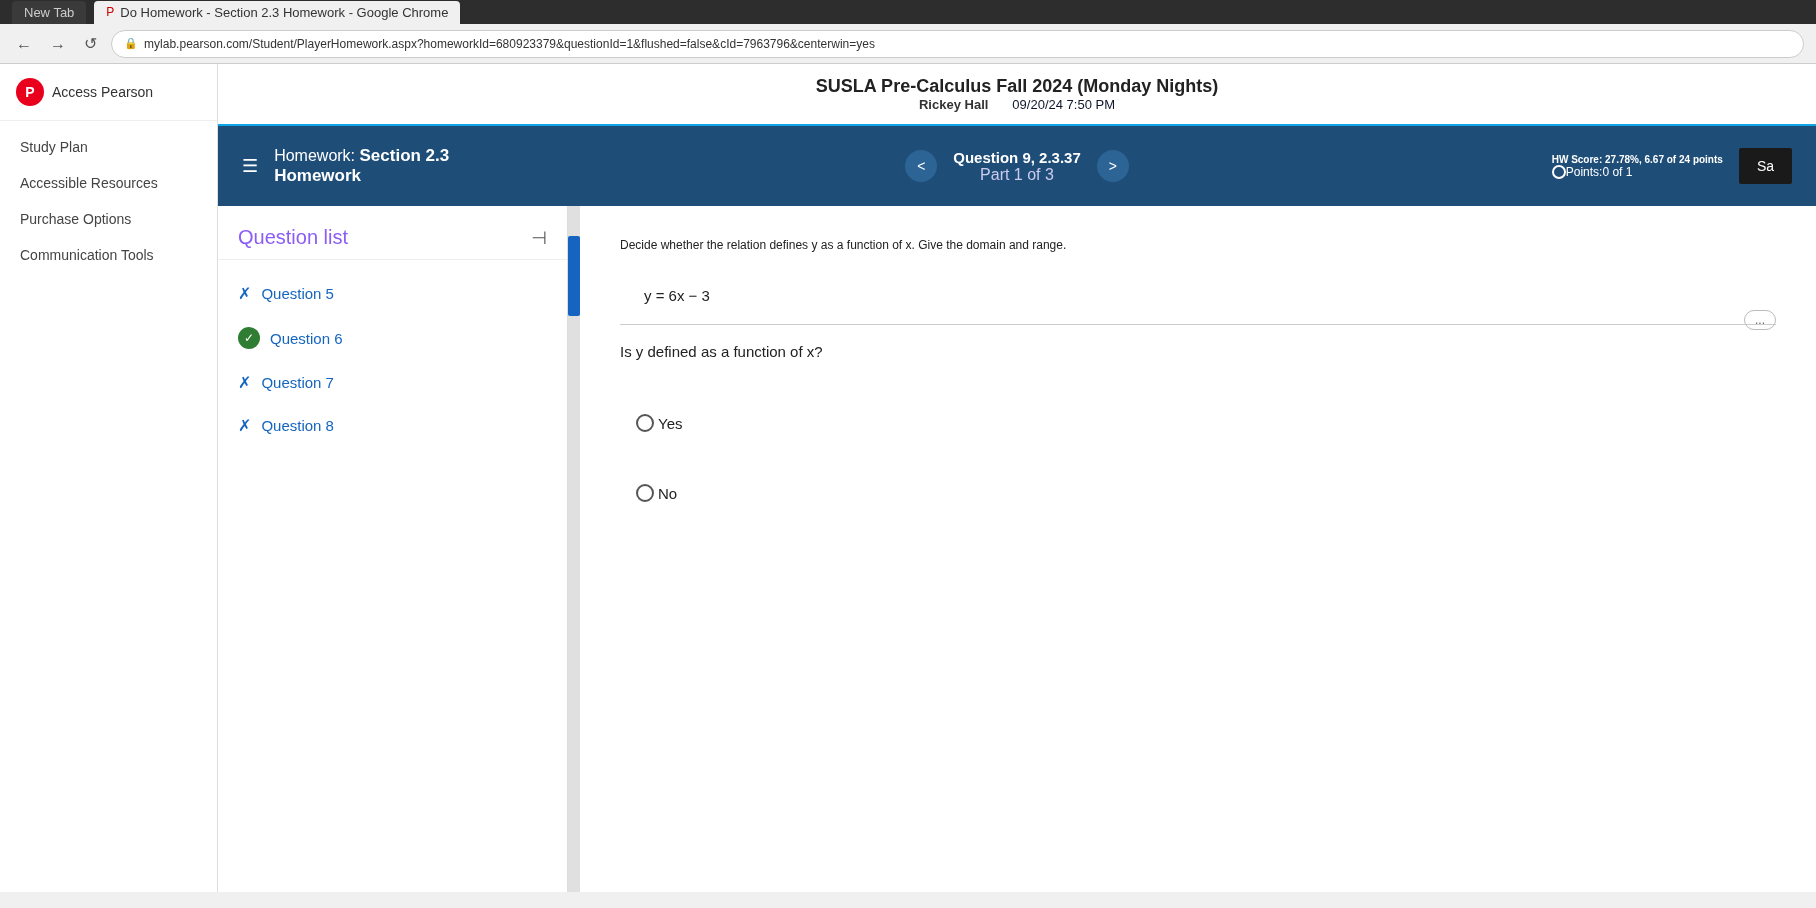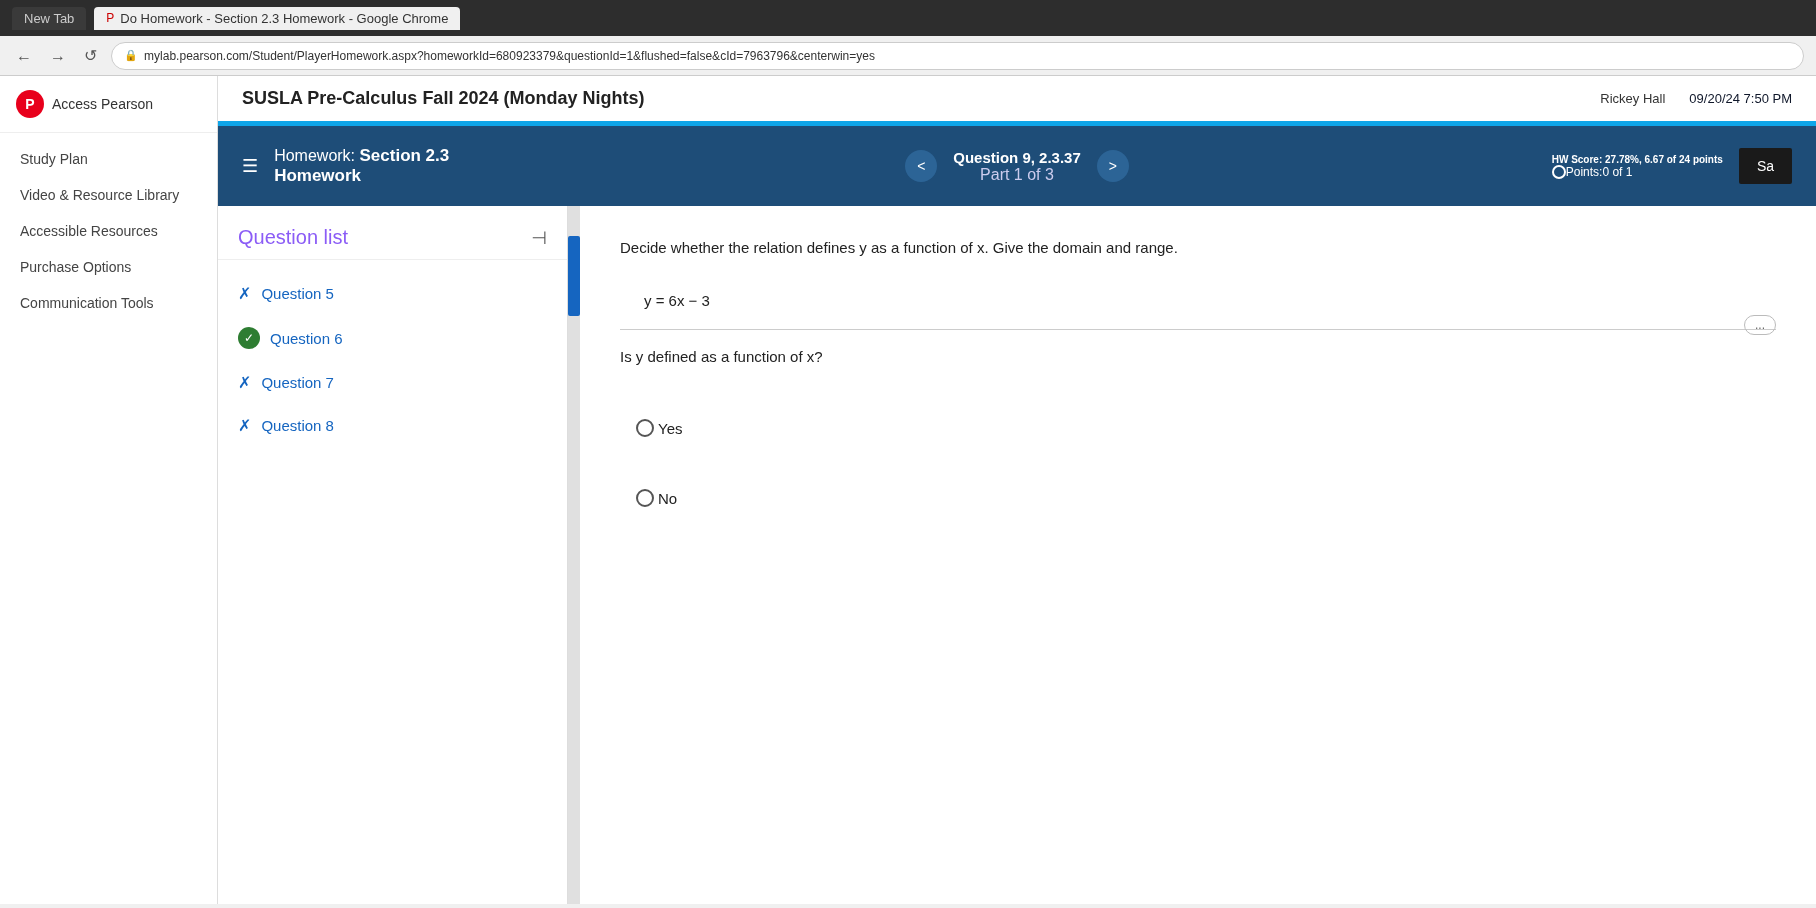--- a/index.html
+++ b/index.html
@@ -1,21 +1,21 @@
 <!DOCTYPE html>
 <html><head>
   <meta charset="utf-8">
   <style>
     * { margin: 0; padding: 0; box-sizing: border-box; }
     body { font-family: Arial, sans-serif; background: #f0f0f0; width: 1816px; height: 908px; overflow: hidden; }
 
     
     .browser-chrome {
       background: #2d2d2d;
-      height: 36px;
+      height: 24px;
       display: flex;
       align-items: center;
       padding: 0 12px;
       gap: 16px;
     }
     .tab-bar {
       display: flex;
       align-items: center;
       gap: 8px;
     }
@@ -126,35 +126,36 @@
       overflow: hidden;
     }
 
     
     .top-bar {
       background: white;
       padding: 12px 24px;
       display: flex;
       align-items: center;
       justify-content: space-between;
-      border-bottom: 5px solid #0ea5e9;
+      border-bottom: 2px solid #0ea5e9;
+      flex-direction: column;
     }
     .course-title {
       font-size: 18px;
       font-weight: bold;
       color: #222;
     }
     .top-bar-right {
       display: flex;
       align-items: center;
       gap: 24px;
       font-size: 13px;
       color: #333;
     }
-    .user-name { font-weight: 400; }
+    .user-name { font-weight: 700; }
     .date-time { color: #0f172a; }
 
     
     .hw-header {
       background: #1e4d78;
       color: white;
       padding: 0 24px;
       display: flex;
       align-items: center;
       height: 80px;
@@ -307,21 +308,21 @@
     }
 
     
     .question-content {
       flex: 1;
       padding: 30px 40px;
       overflow-y: auto;
       background: white;
     }
     .question-text {
-      font-size: 15px;
+      font-size: 12px;
       color: #222;
       line-height: 1.6;
       margin-bottom: 32px;
     }
     .equation {
       font-size: 15px;
       color: #222;
       margin: 10px 0 20px 24px;
     }
     .divider-line {
@@ -387,23 +388,20 @@
 <div class="main-layout">
 
   <div class="sidebar">
     <div class="sidebar-logo">
       <div class="pearson-logo">P</div>
       <span class="sidebar-logo-text">Access Pearson</span>
     </div>
     <nav class="sidebar-nav">
       <div class="sidebar-item">
         <span>Study Plan</span>
-      </div>
-      <div class="sidebar-item">
-        <span>Video &amp; Resource Library</span>
       </div>
       <div class="sidebar-item">
         <span>Accessible Resources</span>
       </div>
       <div class="sidebar-item">
         <span>Purchase Options</span>
       </div>
       <div class="sidebar-item">
         <span>Communication Tools</span>
       </div>

